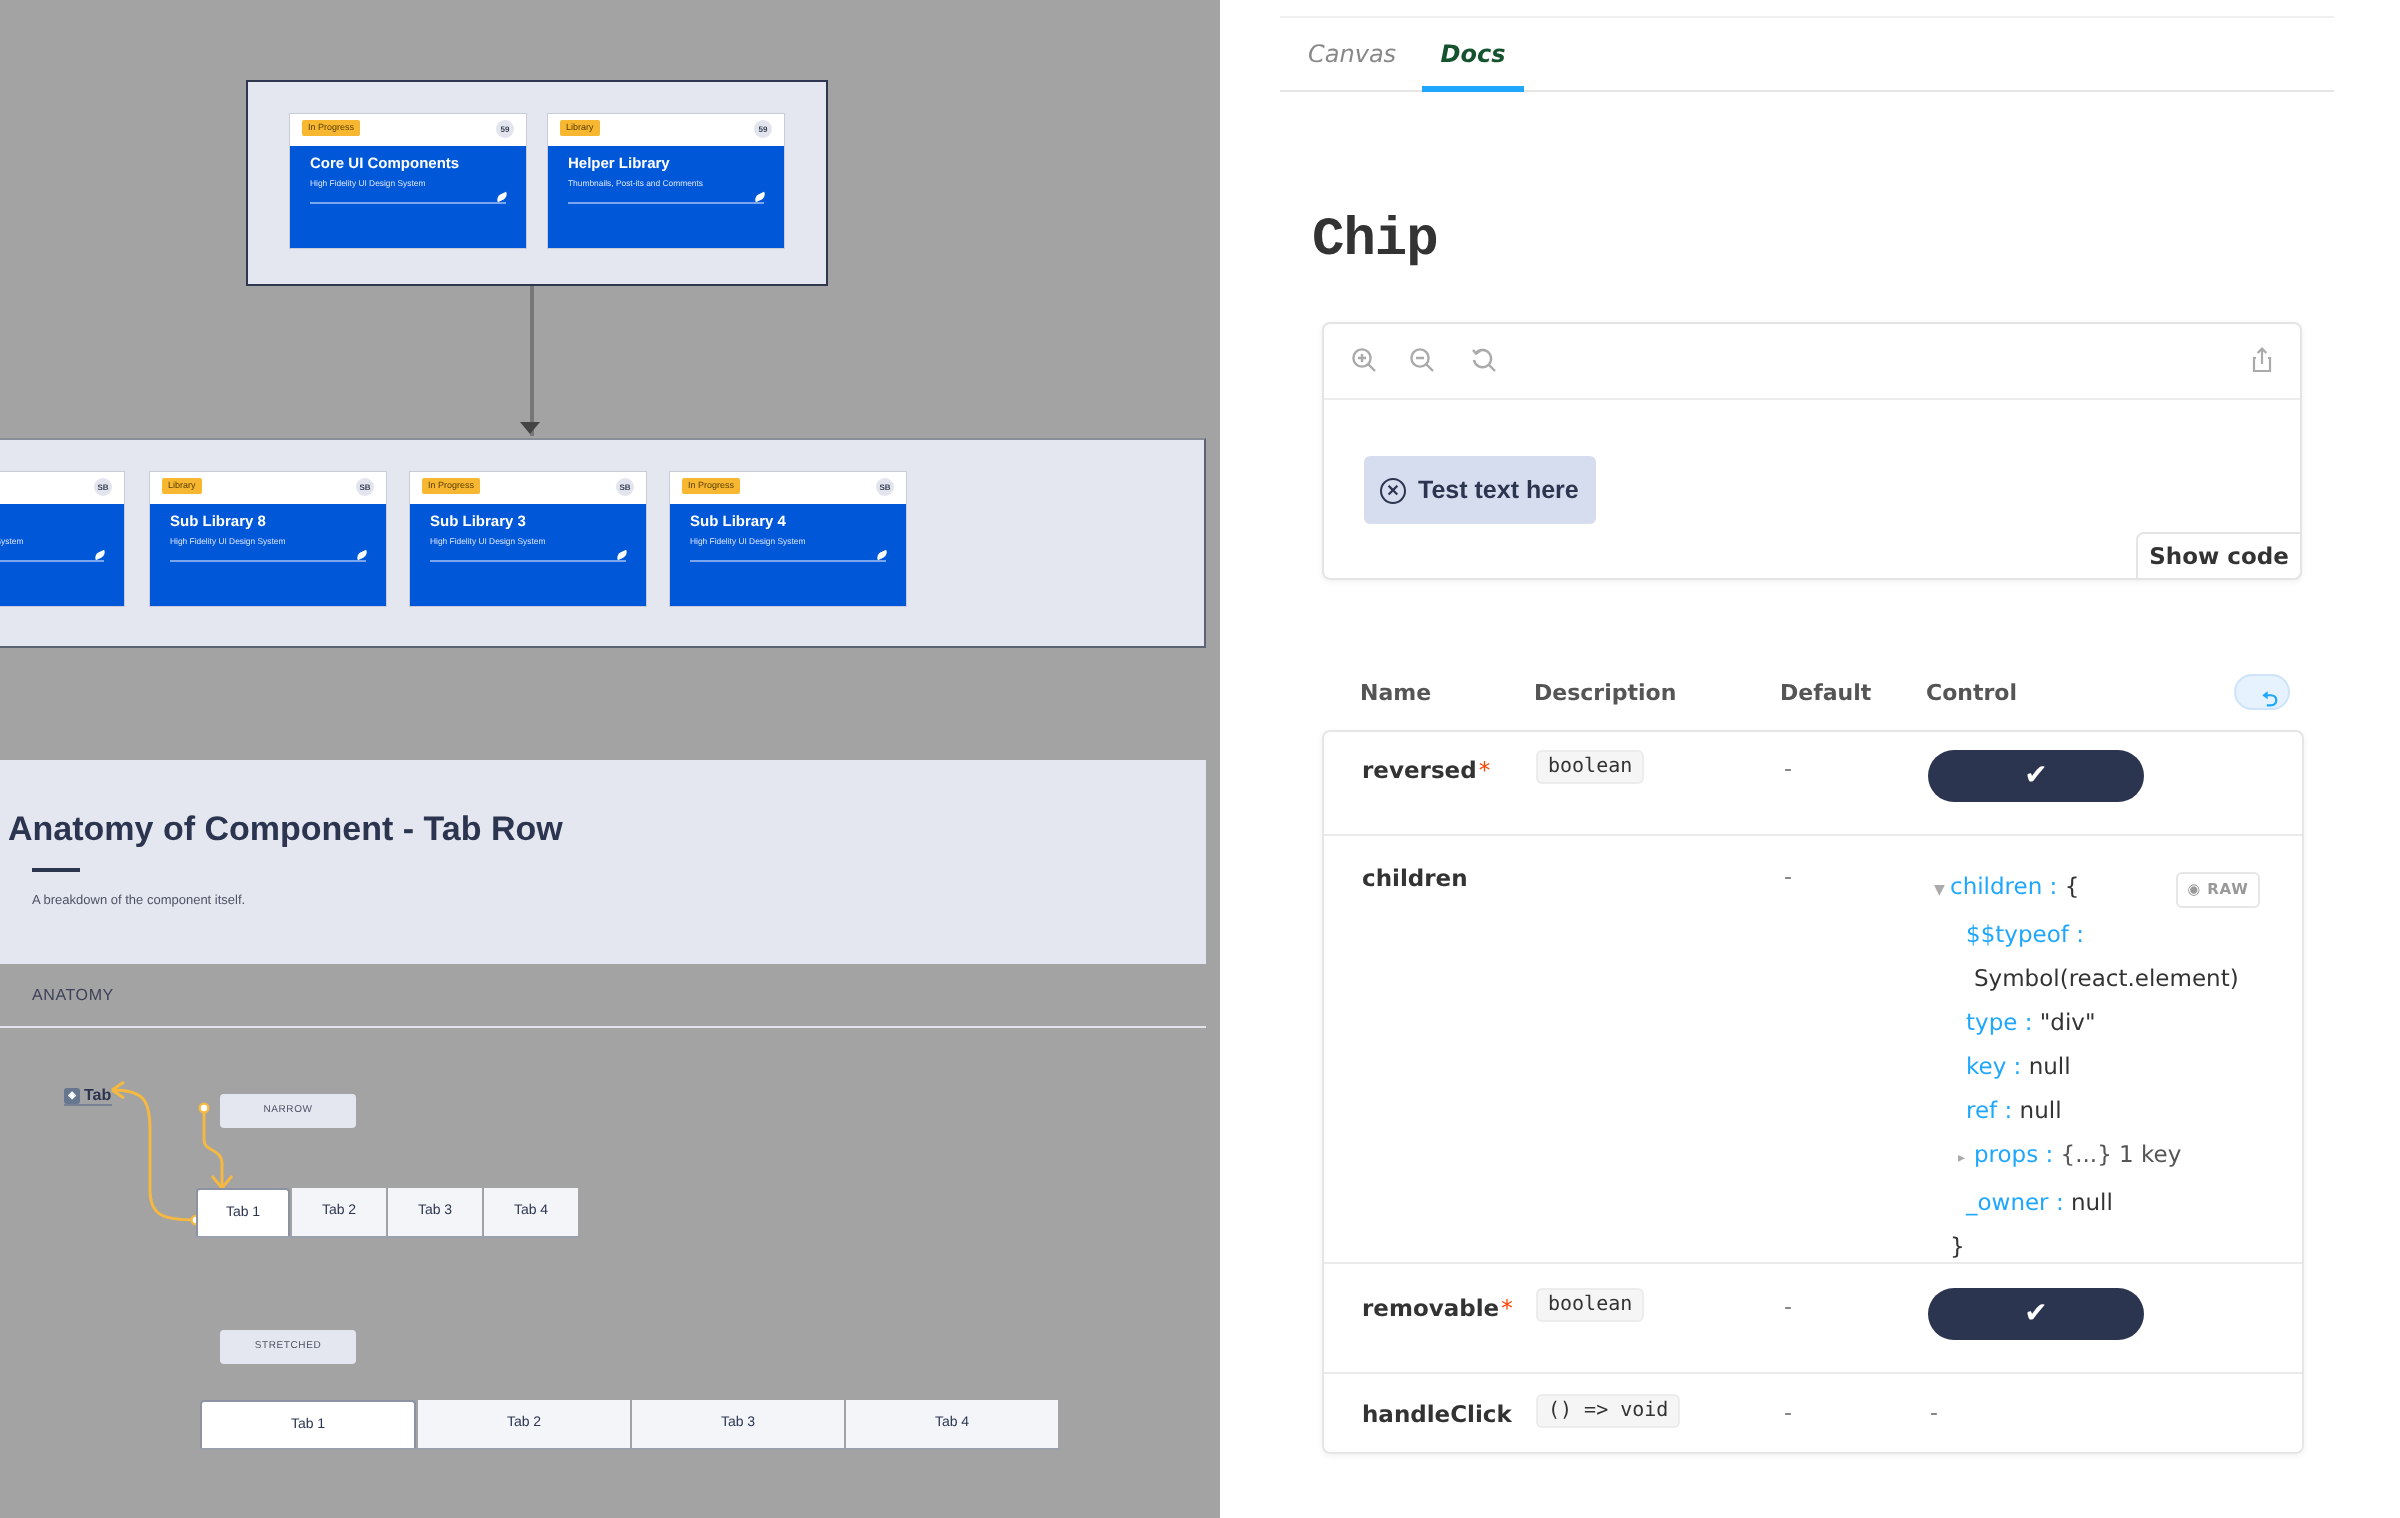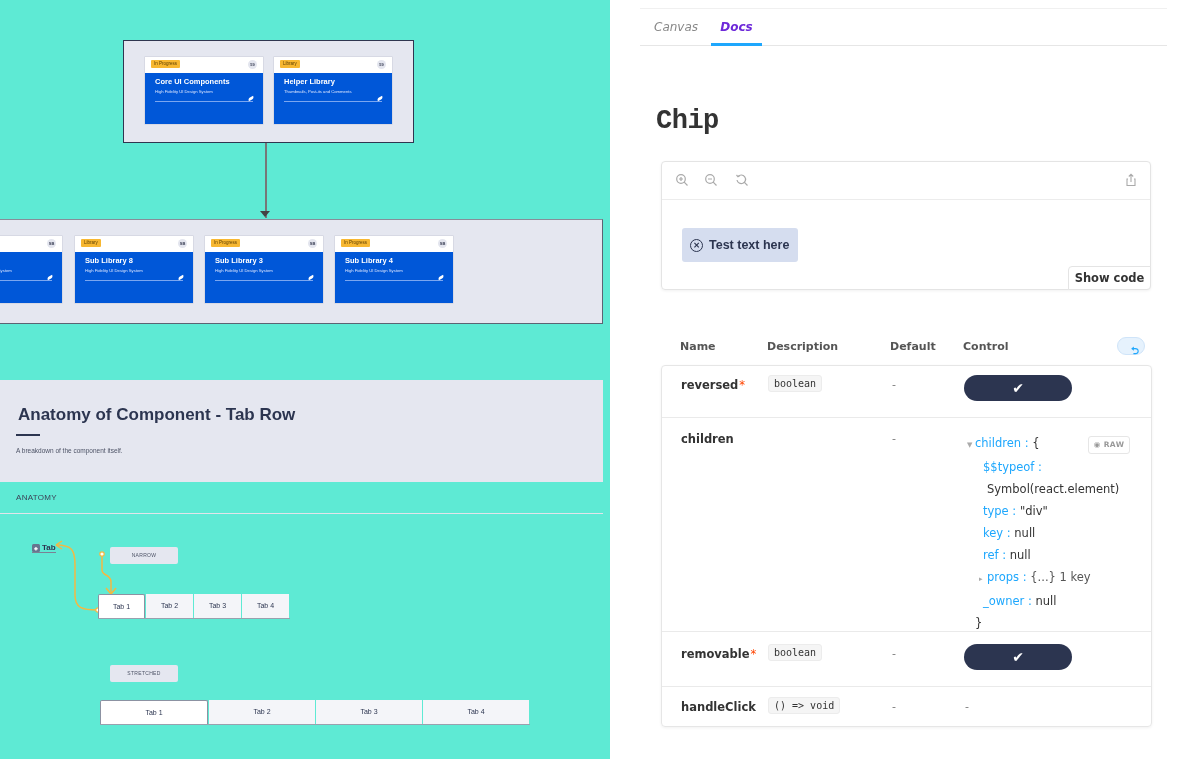--- a/index.html
+++ b/index.html
@@ -1,39 +1,39 @@
 <!DOCTYPE html>
 <html><head>
 <meta charset="utf-8">
 <style>
   * { box-sizing: border-box; margin: 0; padding: 0; }
   html, body { width: 1200px; height: 759px; overflow: hidden; background: #ffffff; }
   body { position: relative; font-family: "Liberation Sans", sans-serif; color: #2c3550; }
 
   
-  .left { position: absolute; left: 0; top: 0; width: 610px; height: 759px; background: #5eead4; overflow: hidden; }
+  .left { position: absolute; left: 0; top: 0; width: 610px; height: 759px; background: #a3a3a3; overflow: hidden; }
 
   .frame-top { position: absolute; left: 123px; top: 40px; width: 291px; height: 103px; background: #e5e7f0; border: 1px solid #2f3650; }
   .frame-bottom { position: absolute; left: -10px; top: 219px; width: 613px; height: 105px; background: #e5e7f0; border: 1.5px solid #5c6373; border-top-color: #888d99; }
 
   .card { position: absolute; width: 118px; height: 67px; background: #fff; box-shadow: 0 0 0 0.5px #c9ccd8; }
   .card .card-head { height: 15px; position: relative; background: #fff; }
   .card .badge { position: absolute; left: 6px; top: 3px; height: 8px; padding: 0 3px; background: #f7b731; border-radius: 1px; font-size: 4.5px; line-height: 8px; color: #5a3d00; }
   .card .count { position: absolute; right: 6px; top: 3px; width: 9px; height: 9px; border-radius: 50%; background: #e3e5ee; font-size: 4px; line-height: 9px; text-align: center; color: #3a3f55; font-weight: bold; }
   .card .card-body { position: absolute; left: 0; top: 16px; right: 0; bottom: 0; background: #0057d8; }
   .card .card-title { position: absolute; left: 10px; top: 20px; font-size: 7.5px; font-weight: bold; color: #fff; white-space: nowrap; }
   .card .card-sub { position: absolute; left: 10px; top: 32px; font-size: 4.2px; color: #dce6ff; white-space: nowrap; }
   .card .card-line { position: absolute; left: 10px; right: 10px; top: 44px; height: 1px; background: #7aa6f0; }
   .card .card-feather { position: absolute; right: 9px; top: 40px; width: 6px; height: 3px; background: #fff; border-radius: 3px 0 3px 0; transform: rotate(-25deg); }
 
   .connector { position: absolute; left: 265px; top: 143px; width: 1.5px; height: 75px; background: #777; }
   .connector-arrow { position: absolute; left: 260px; top: 211px; width: 0; height: 0; border-left: 5px solid transparent; border-right: 5px solid transparent; border-top: 6px solid #444; }
 
   .anatomy-header { position: absolute; left: 0; top: 380px; width: 603px; height: 102px; background: #e5e7f0; }
-  .anatomy-title { position: absolute; left: 18px; top: 25px; font-size: 17px; font-weight: bold; color: #2c3550; white-space: nowrap; }
+  .anatomy-title { position: absolute; left: 4px; top: 25px; font-size: 17px; font-weight: bold; color: #2c3550; white-space: nowrap; }
   .anatomy-rule { position: absolute; left: 16px; top: 54px; width: 24px; height: 1.5px; background: #2c3550; }
   .anatomy-desc { position: absolute; left: 16px; top: 67px; font-size: 6.5px; color: #4d5366; }
 
   .anatomy-label-row { position: absolute; left: 0; top: 482px; width: 603px; height: 32px; border-bottom: 1px solid #e2e4ea; }
   .anatomy-label { position: absolute; left: 16px; top: 11px; font-size: 8px; color: #3c4257; letter-spacing: 0.3px; }
 
   .tab-ref { position: absolute; left: 32px; top: 543px; font-size: 8px; font-weight: bold; color: #2c3550; border-bottom: 1px solid #7b8194; display: flex; align-items: center; gap: 2px; }
   .tab-ref .tab-icon { display: inline-block; width: 8px; height: 8px; background: #66768f; border-radius: 1.5px; color: #fff; font-size: 5px; line-height: 8px; text-align: center; }
 
   .pill { position: absolute; background: #e5e7f0; border-radius: 2px; font-size: 5px; color: #4d5366; text-align: center; letter-spacing: 0.3px; }
@@ -48,21 +48,21 @@
   .tabrow-stretched { left: 100px; top: 700px; width: 430px; }
   .tabrow-stretched .tab { flex: 1; }
 
   .anno-svg { position: absolute; left: 0; top: 530px; width: 200px; height: 100px; overflow: visible; }
 
   
   .right { position: absolute; left: 620px; top: 0; width: 580px; height: 759px; background: #fff; }
   .sb-tabs { position: absolute; left: 20px; top: 8px; width: 527px; height: 38px; border-top: 1px solid #f0f0f0; border-bottom: 1px solid #e6e6e6; }
   .sb-tab { position: absolute; top: 0; height: 37px; font-size: 12px; line-height: 37px; font-family: "DejaVu Sans", sans-serif; font-style: italic; }
   .sb-tab-canvas { left: 14px; color: #888; }
-  .sb-tab-docs { left: 71px; width: 51px; text-align: center; color: #6d28d9; font-weight: bold; border-bottom: 3px solid #1ea7fd; }
+  .sb-tab-docs { left: 71px; width: 51px; text-align: center; color: #14532d; font-weight: bold; border-bottom: 3px solid #1ea7fd; }
 
   .doc-title { position: absolute; left: 36px; top: 106px; font-size: 27px; font-weight: 900; color: #333; font-family: Liberation Mono, monospace; letter-spacing: -0.5px; }
 
   .preview { position: absolute; left: 41px; top: 161px; width: 490px; height: 129px; border: 1px solid #e4e4e4; border-radius: 4px; box-shadow: 0 1px 3px rgba(0,0,0,0.06); }
   .preview-toolbar { position: absolute; left: 0; top: 0; right: 0; height: 38px; border-bottom: 1px solid #ececec; }
   .tb-icon { position: absolute; top: 11px; width: 14px; height: 14px; color: #aaa; }
   .tb-zoomin { left: 13px; }
   .tb-zoomout { left: 42px; }
   .tb-reset { left: 73px; }
   .tb-share { right: 12px; }

